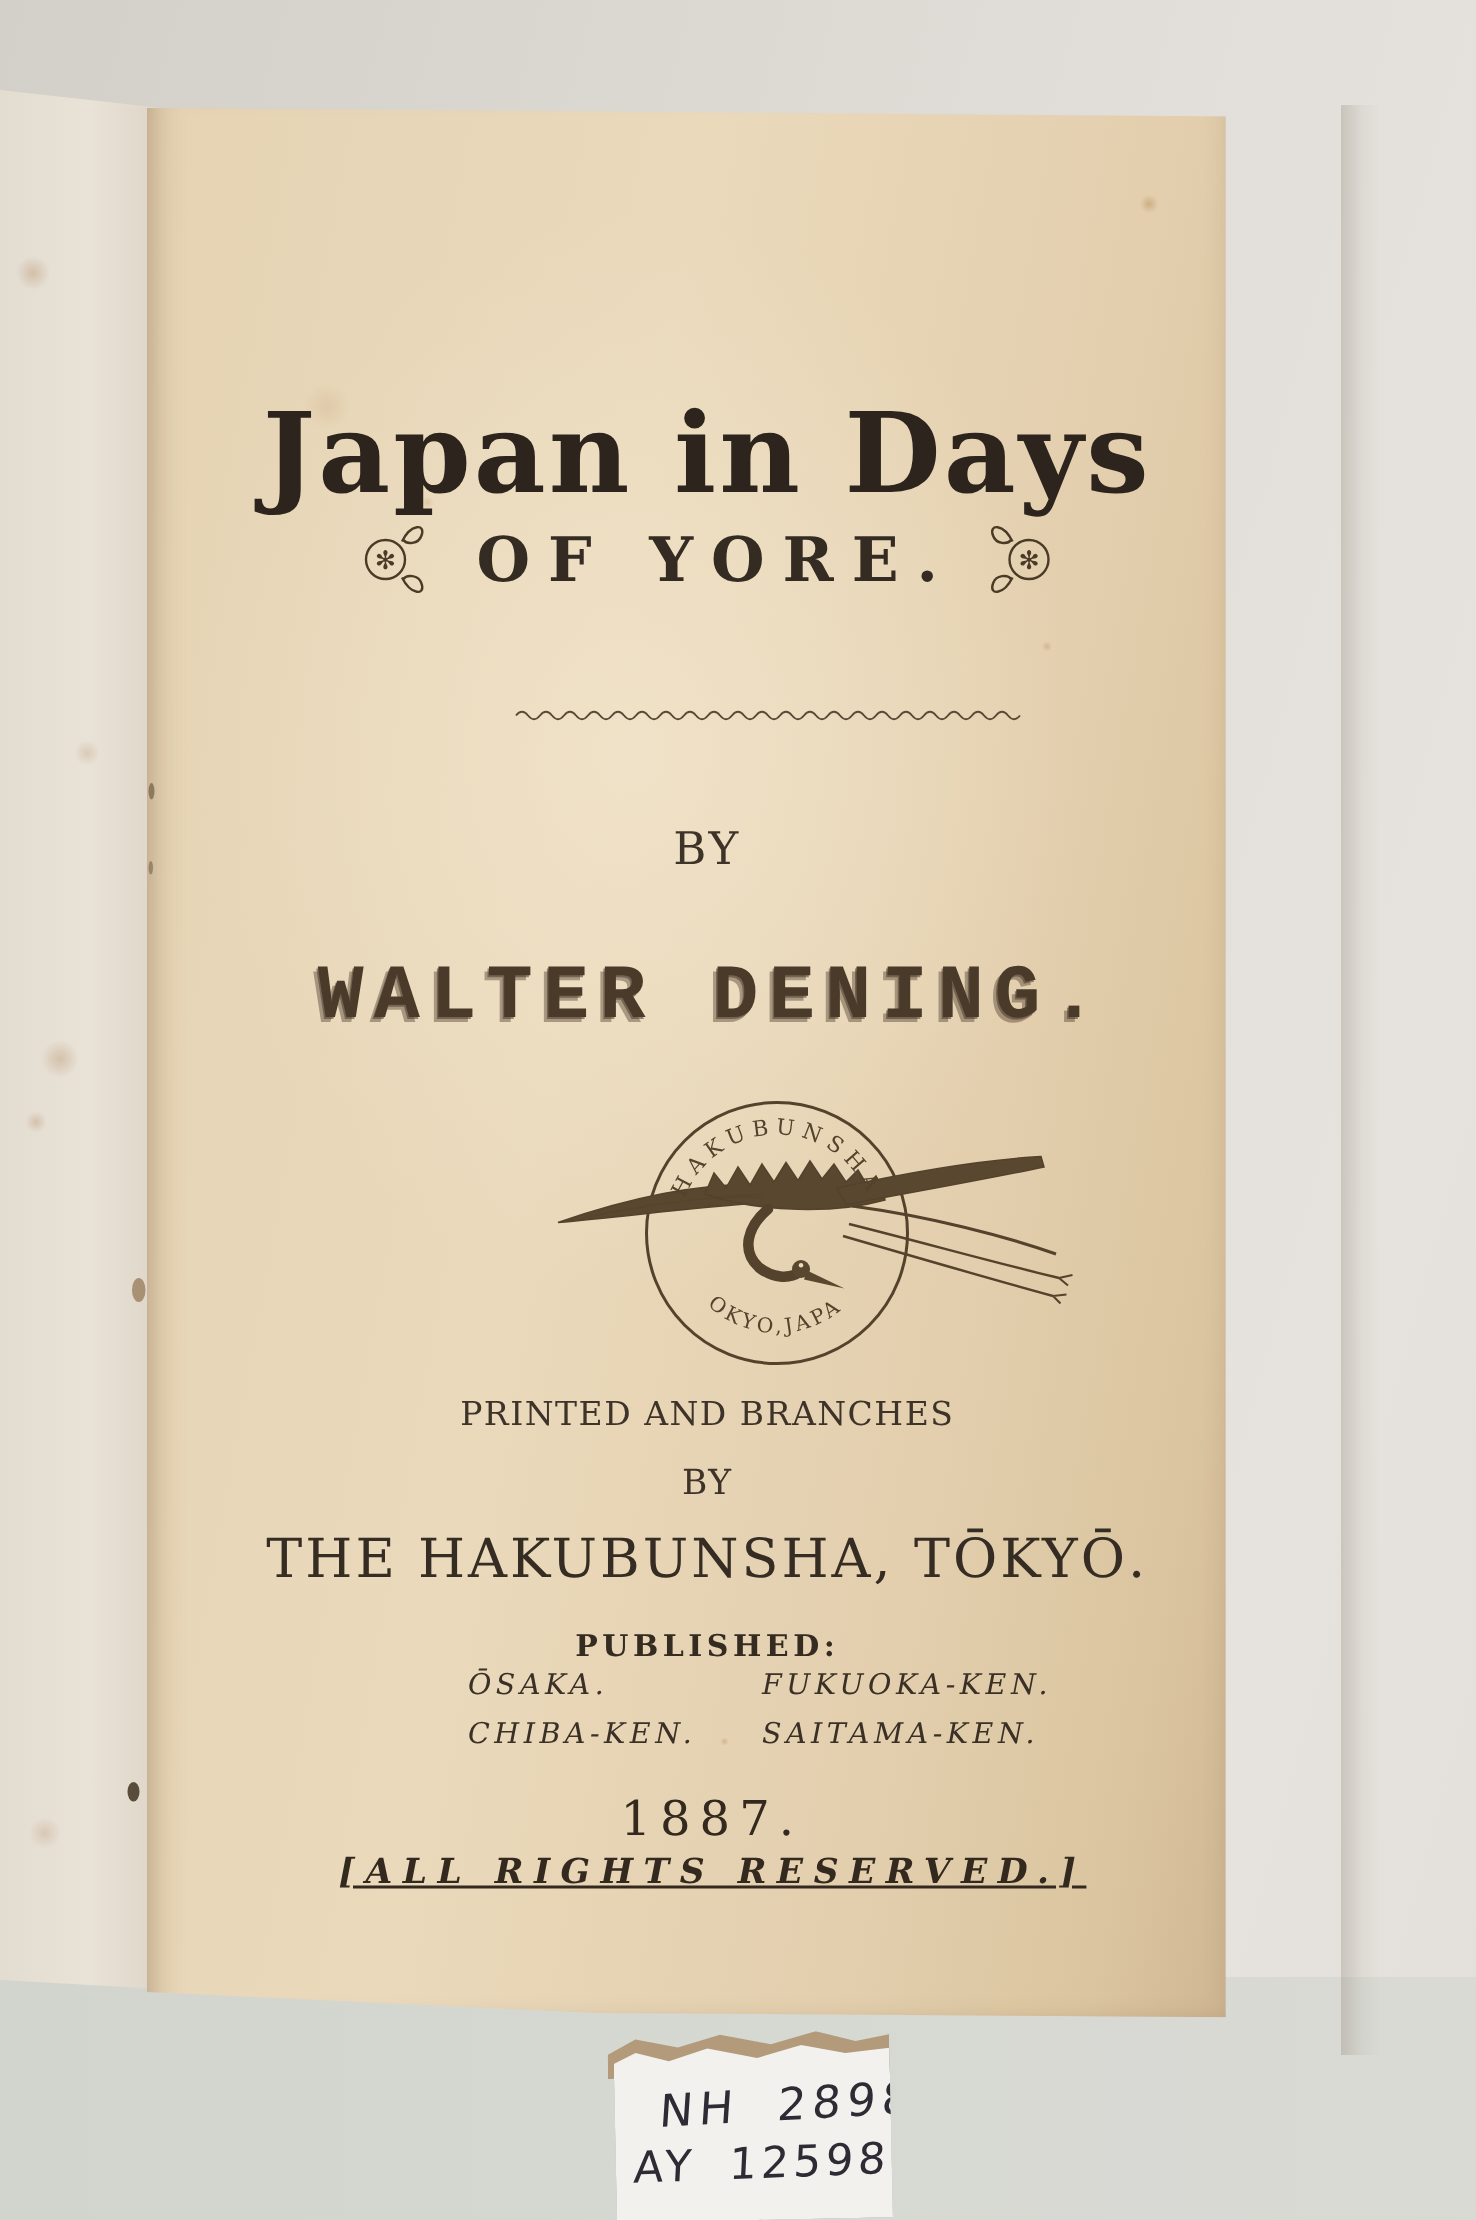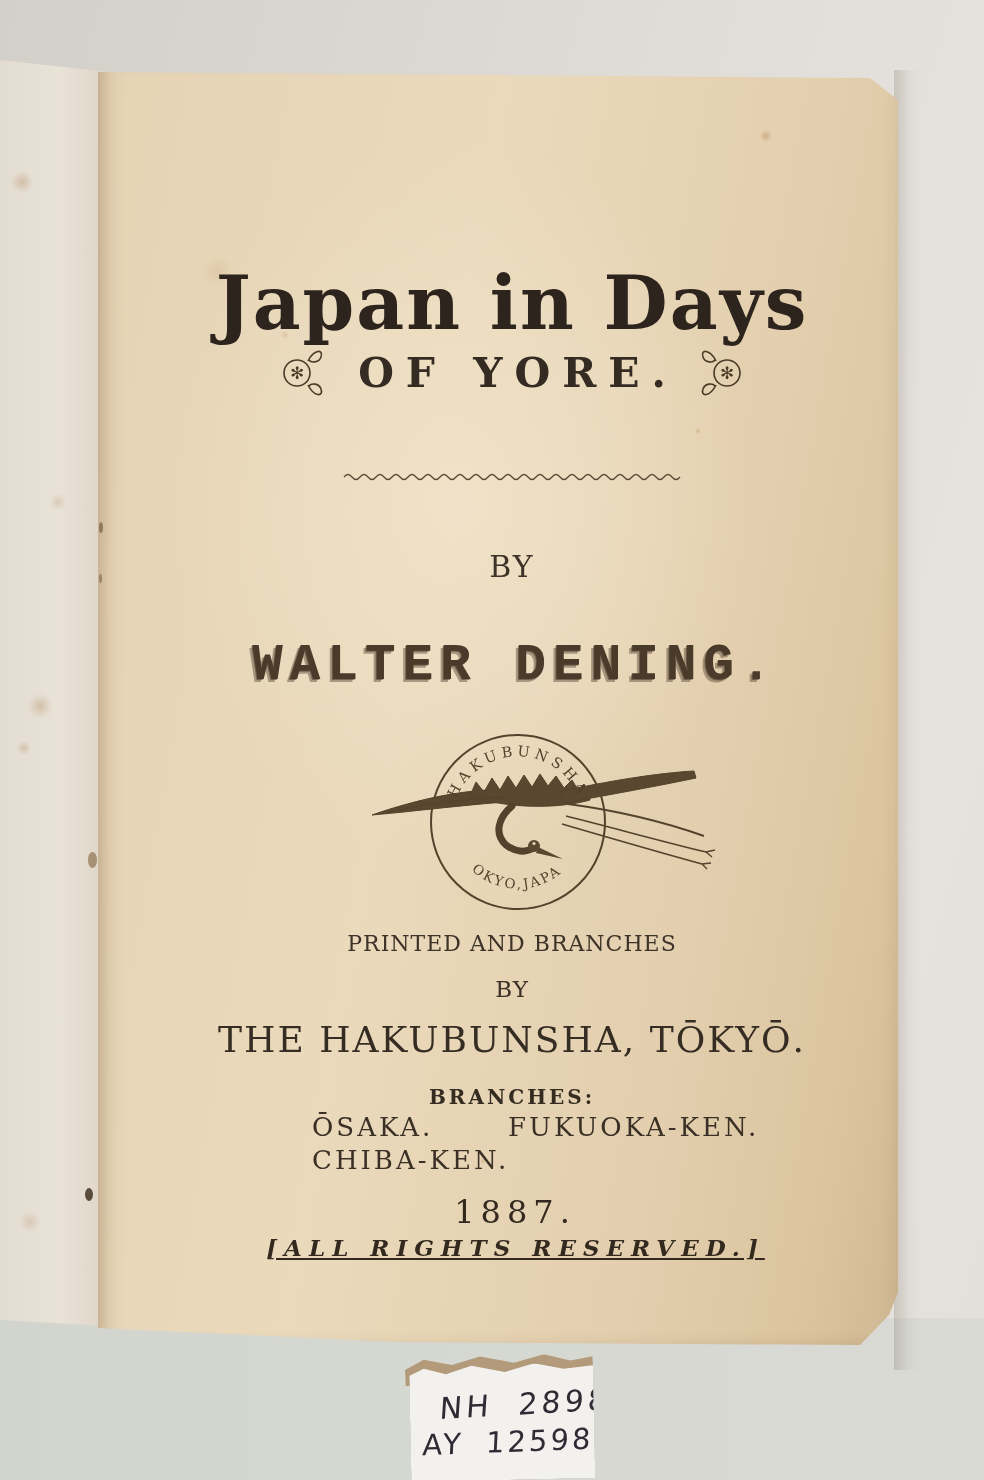--- a/index.html
+++ b/index.html
@@ -16,21 +16,21 @@
   .flyleaf{position:absolute;left:0;top:54px;width:108px;height:1278px;z-index:1;
     background:
       radial-gradient(circle 16px at 22px 128px, rgba(168,120,70,.30), transparent 70%),
       radial-gradient(circle 12px at 58px 448px, rgba(168,120,70,.22), transparent 70%),
       radial-gradient(circle 18px at 40px 652px, rgba(168,120,70,.30), transparent 70%),
       radial-gradient(circle 10px at 24px 694px, rgba(168,120,70,.28), transparent 70%),
       radial-gradient(circle 15px at 30px 1168px, rgba(168,120,70,.22), transparent 70%),
       linear-gradient(to right,#e3dcd1 0%,#e9e2d7 55%,#ded5c7 100%);
     clip-path:polygon(0 6px,100% 18px,100% 1272px,0 1266px);}
   
-  .page{position:absolute;left:98px;top:66px;width:800px;height:1282px;z-index:2;
+  .page{position:absolute;left:98px;top:66px;width:719px;height:1282px;z-index:2;
     background:
       radial-gradient(circle 9px  at 668px 70px,  rgba(165,115,55,.35), transparent 70%),
       radial-gradient(circle 5px  at 600px 365px, rgba(165,115,55,.28), transparent 70%),
       radial-gradient(circle 6px  at 187px 269px, rgba(165,115,55,.20), transparent 70%),
       radial-gradient(circle 4px  at 385px 1095px,rgba(165,115,55,.30), transparent 70%),
       radial-gradient(circle 22px at 120px 205px, rgba(160,110,60,.12), transparent 70%),
       radial-gradient(ellipse 420px 520px at 45% 34%, #f0e2c8 0%, rgba(240,226,200,0) 70%),
       linear-gradient(100deg,#e5d3b4 0%,#ead9bb 40%,#e3cfae 72%,#dbc5a0 90%,#d1b894 99%);
     clip-path:polygon(0 6px,772px 12px,800px 34px,800px 1226px,791px 1249px,762px 1279px,300px 1276px,0 1262px);
     box-shadow:inset 16px 0 20px -12px rgba(120,90,55,.38), inset -4px -6px 18px -8px rgba(120,90,55,.25);
@@ -42,21 +42,21 @@
   .wavy{position:absolute;left:244px;top:404px;}
   .by1{top:486px;font-size:30px;letter-spacing:2px;color:#3e3328;}
   .author{top:574px;font-family:Liberation Mono, monospace;font-size:51px;font-weight:700;
     letter-spacing:7px;color:#4a3a2a;text-indent:7px;
     text-shadow:-3px 3px 0 rgba(74,58,42,.42),-1px 1px 0 rgba(74,58,42,.55);}
   .seal{position:absolute;left:260px;top:646px;}
   .imprint1{top:867px;font-size:22px;letter-spacing:1px;color:#3e3328;}
   .imprint2{top:912px;font-size:23px;letter-spacing:1px;color:#3e3328;}
   .imprint3{top:956px;font-size:36px;letter-spacing:2px;color:#352c23;}
   .branches-h{top:1021px;font-size:20px;font-weight:700;letter-spacing:3px;color:#342b21;}
-  .branch{position:absolute;font-size:26px;letter-spacing:3px;color:#3a3026;line-height:1;}
+  .branch{position:absolute;font-size:19px;letter-spacing:3px;color:#3a3026;line-height:1;font-style:italic;}
   .b0{left:214px;top:1048px;} .b1{left:410px;top:1048px;}
   .b2{left:214px;top:1081px;} .b3{left:410px;top:1081px;}
   .year{top:1130px;font-size:32px;letter-spacing:6px;color:#33291f;text-indent:6px;}
   .rights{top:1170px;font-size:23px;font-weight:700;font-style:italic;letter-spacing:7px;color:#33291f;text-indent:7px;text-decoration:underline;}
   .stitch{position:absolute;z-index:3;border-radius:50%;}
   .s1{left:99px;top:522px;width:4px;height:11px;background:rgba(90,70,45,.55);}
   .s2{left:99px;top:574px;width:3px;height:9px;background:rgba(90,70,45,.45);}
   .s3{left:88px;top:852px;width:9px;height:16px;background:rgba(120,85,45,.55);}
   .s4{left:85px;top:1188px;width:8px;height:13px;background:rgba(55,40,25,.8);}
   
@@ -138,24 +138,25 @@
       </text>
       <text font-family="DejaVu Serif, serif" font-size="13.5" letter-spacing="2.5" fill="#54422c">
         <textPath href="#arcBottom" startOffset="50%" text-anchor="middle">TOKYO,JAPAN</textPath>
       </text>
     </svg>
 
     <div class="c imprint1">PRINTED AND BRANCHES</div>
     <div class="c imprint2">BY</div>
     <div class="c imprint3">THE HAKUBUNSHA, TŌKYŌ.</div>
 
-    <div class="c branches-h">BRANCHES:</div>
+    <div class="c branches-h">PUBLISHED:</div>
     <div class="branch b0">ŌSAKA.</div>
     <div class="branch b1">FUKUOKA-KEN.</div>
     <div class="branch b2">CHIBA-KEN.</div>
+    <div class="branch b3">SAITAMA-KEN.</div>
 
     <div class="c year">1887.</div>
     <div class="c rights">[ALL RIGHTS RESERVED.]</div>
   </div>
 
   <div class="stitch s1"></div>
   <div class="stitch s2"></div>
   <div class="stitch s3"></div>
   <div class="stitch s4"></div>
 

